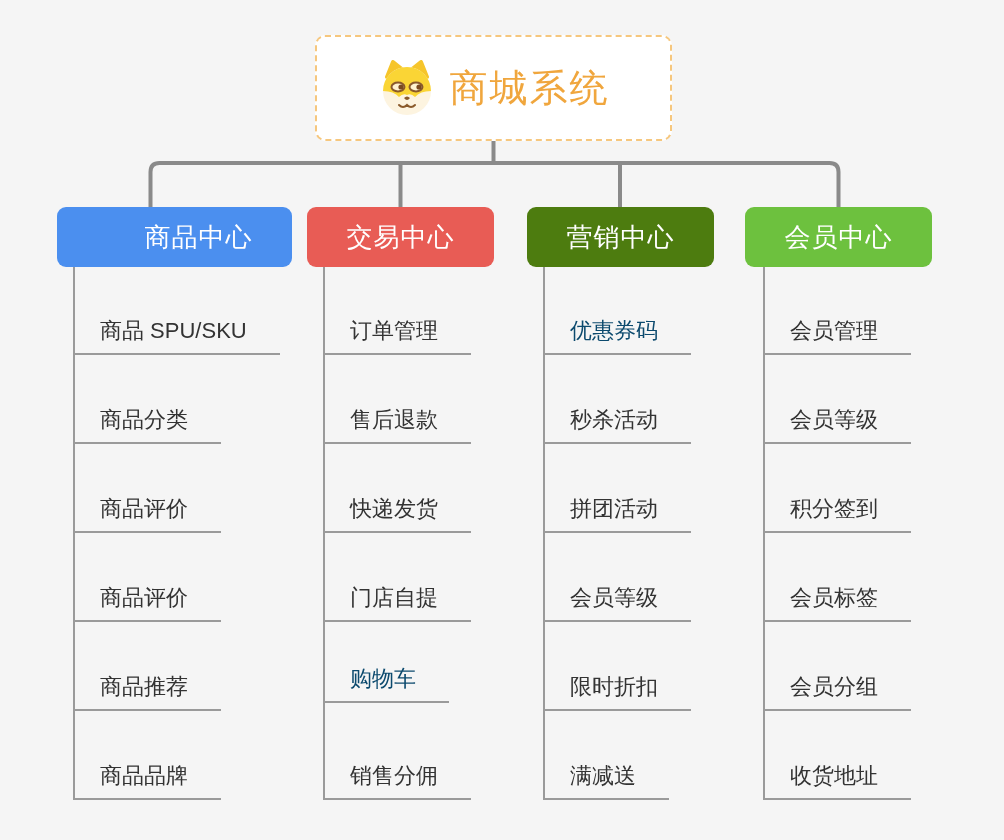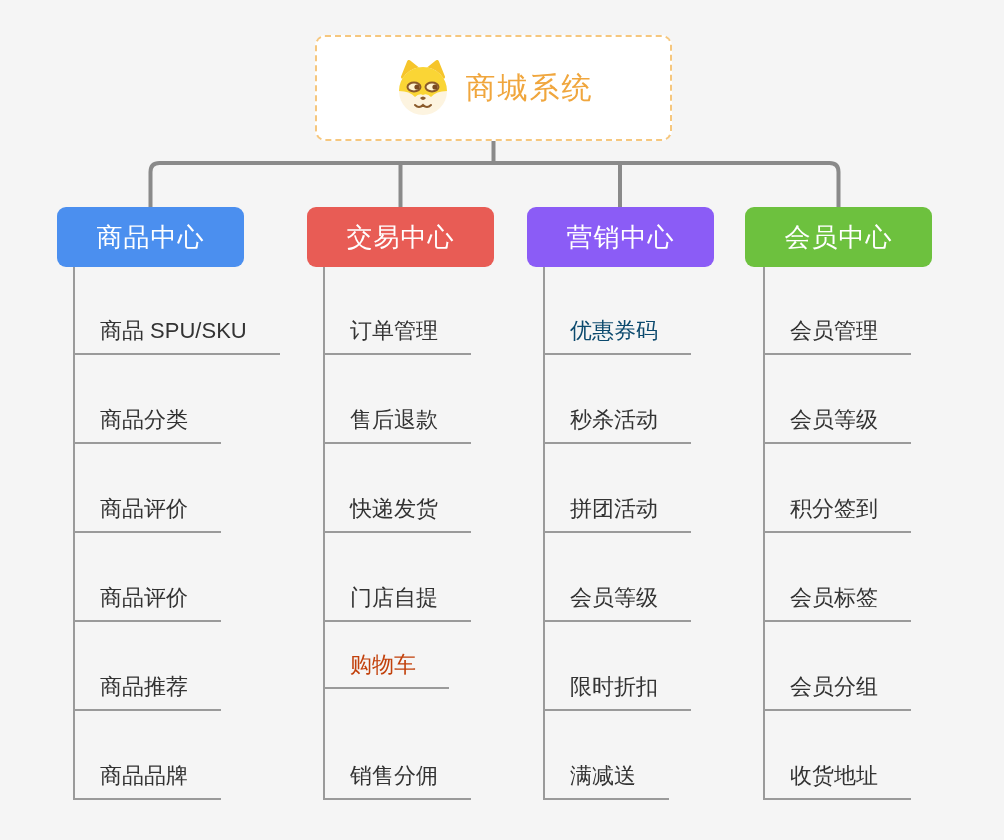--- a/index.html
+++ b/index.html
@@ -20,21 +20,21 @@
   .root-node{
     position:absolute;left:315px;top:35px;width:357px;height:106px;
     background:#ffffff;
     border:2px dashed #f6c77e;
     border-radius:10px;
     display:flex;align-items:center;justify-content:center;gap:14px;
     box-sizing:border-box;
     cursor:pointer;
   }
   .root-label{
-    font-size:30px;
+    font-size:38px;
     letter-spacing:2px;
     font-weight:400;
   }
   .dog-icon{width:58px;height:56px;display:block;}
 
   
   .branch-node{
     position:absolute;top:207px;width:187px;height:60px;
     border-radius:9px;
     display:flex;align-items:center;justify-content:center;
@@ -86,47 +86,47 @@
       <circle cx="23" cy="27" r="2.6" fill="#7a4a1f"></circle>
       <circle cx="41" cy="27" r="2.6" fill="#7a4a1f"></circle>
 
       <path d="M26 38 Q29 35 32 38 Q29 42 26 38 Z" fill="#8a5a2b"></path>
 
       <path d="M21 45 Q25 49 29 45 Q33 49 37 45" stroke="#8a5a2b" stroke-width="2" fill="none" stroke-linecap="round"></path>
     </svg>
     <span class="root-label" style="color: rgb(240, 166, 61);">商城系统</span>
   </div>
 
-  <div class="branch-node" style="left: 57px; background: rgb(75, 143, 239);">
+  <div class="branch-node" style="left: 57px; background: rgb(75, 143, 239); padding-left: 48px;">
     <span>商品中心</span>
   </div>
   <div class="branch-node" style="left: 307px; background: rgb(232, 92, 85);">
     <span>交易中心</span>
   </div>
-  <div class="branch-node" style="left: 527px; background: #8b5cf6;">
+  <div class="branch-node" style="left: 527px; background: #4d7c0f;">
     <span>营销中心</span>
   </div>
   <div class="branch-node" style="left: 745px; background: rgb(109, 193, 62);">
     <span>会员中心</span>
   </div>
 
   <div class="leaf-column" style="left: 73px; border-left-color: rgb(154, 154, 154);">
       <div class="leaf-node" style="top: 50px; color: rgb(51, 51, 51); border-bottom-color: rgb(154, 154, 154);">商品 SPU/SKU</div>
       <div class="leaf-node" style="top: 139px; color: rgb(51, 51, 51); border-bottom-color: rgb(154, 154, 154);">商品分类</div>
       <div class="leaf-node" style="top: 228px; color: rgb(51, 51, 51); border-bottom-color: rgb(154, 154, 154);">商品评价</div>
       <div class="leaf-node" style="top: 317px; color: rgb(51, 51, 51); border-bottom-color: rgb(154, 154, 154);">商品评价</div>
       <div class="leaf-node" style="top: 406px; color: rgb(51, 51, 51); border-bottom-color: rgb(154, 154, 154);">商品推荐</div>
       <div class="leaf-node" style="top: 495px; color: rgb(51, 51, 51); border-bottom-color: rgb(154, 154, 154);">商品品牌</div>
     </div>
   <div class="leaf-column" style="left: 323px; border-left-color: rgb(154, 154, 154);">
       <div class="leaf-node" style="top: 50px; color: rgb(51, 51, 51); border-bottom-color: rgb(154, 154, 154);">订单管理</div>
       <div class="leaf-node" style="top: 139px; color: rgb(51, 51, 51); border-bottom-color: rgb(154, 154, 154);">售后退款</div>
       <div class="leaf-node" style="top: 228px; color: rgb(51, 51, 51); border-bottom-color: rgb(154, 154, 154);">快递发货</div>
       <div class="leaf-node" style="top: 317px; color: rgb(51, 51, 51); border-bottom-color: rgb(154, 154, 154);">门店自提</div>
-      <div class="leaf-node" style="top: 384px; color: #c2410c; border-bottom-color: rgb(154, 154, 154);">购物车</div>
+      <div class="leaf-node" style="top: 398px; color: #0c4a6e; border-bottom-color: rgb(154, 154, 154);">购物车</div>
       <div class="leaf-node" style="top: 495px; color: rgb(51, 51, 51); border-bottom-color: rgb(154, 154, 154);">销售分佣</div>
     </div>
   <div class="leaf-column" style="left: 543px; border-left-color: rgb(154, 154, 154);">
       <div class="leaf-node" style="top: 50px; color: #0c4a6e; border-bottom-color: rgb(154, 154, 154);">优惠券码</div>
       <div class="leaf-node" style="top: 139px; color: rgb(51, 51, 51); border-bottom-color: rgb(154, 154, 154);">秒杀活动</div>
       <div class="leaf-node" style="top: 228px; color: rgb(51, 51, 51); border-bottom-color: rgb(154, 154, 154);">拼团活动</div>
       <div class="leaf-node" style="top: 317px; color: rgb(51, 51, 51); border-bottom-color: rgb(154, 154, 154);">会员等级</div>
       <div class="leaf-node" style="top: 406px; color: rgb(51, 51, 51); border-bottom-color: rgb(154, 154, 154);">限时折扣</div>
       <div class="leaf-node" style="top: 495px; color: rgb(51, 51, 51); border-bottom-color: rgb(154, 154, 154);">满减送</div>
     </div>

